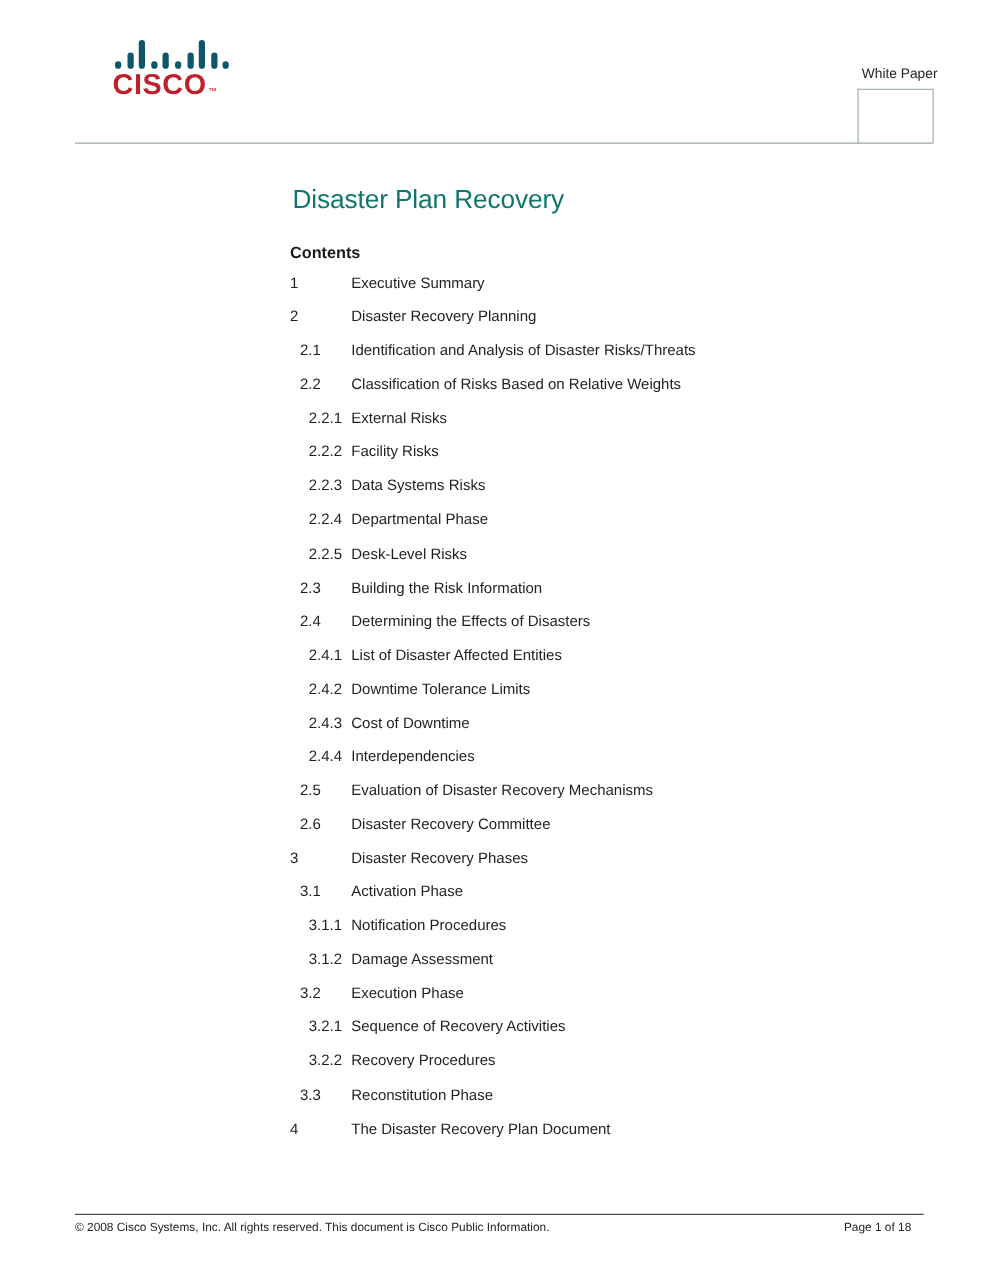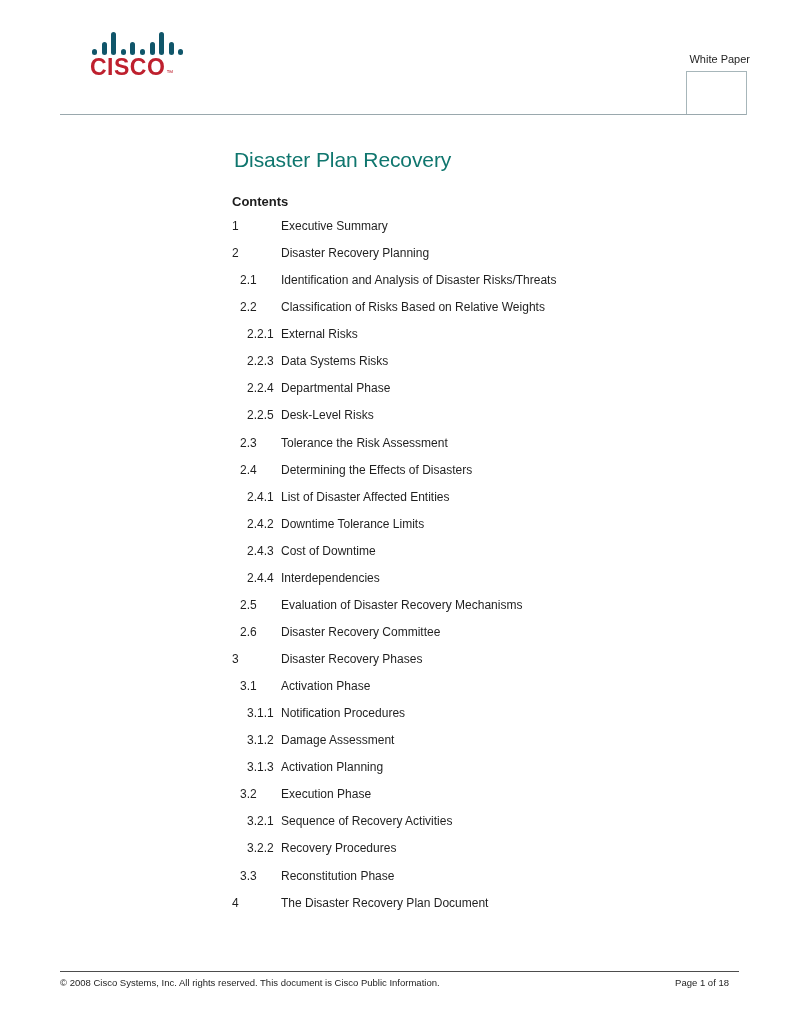--- a/index.html
+++ b/index.html
@@ -80,34 +80,38 @@
       </div>
       <div class="toc-row">
         <span class="toc-num lvl2">2.2</span>
         <span class="toc-label">Classification of Risks Based on Relative Weights</span>
       </div>
       <div class="toc-row">
         <span class="toc-num lvl3">2.2.1</span>
         <span class="toc-label">External Risks</span>
       </div>
       <div class="toc-row">
+        <span class="toc-num lvl3">2.2.2</span>
+        <span class="toc-label">Facility Risks</span>
+      </div>
+      <div class="toc-row">
         <span class="toc-num lvl3">2.2.3</span>
         <span class="toc-label">Data Systems Risks</span>
       </div>
       <div class="toc-row">
         <span class="toc-num lvl3">2.2.4</span>
         <span class="toc-label">Departmental Phase</span>
       </div>
       <div class="toc-row">
         <span class="toc-num lvl3">2.2.5</span>
         <span class="toc-label">Desk-Level Risks</span>
       </div>
       <div class="toc-row">
         <span class="toc-num lvl2">2.3</span>
-        <span class="toc-label">Tolerance the Risk Assessment</span>
+        <span class="toc-label">Building the Risk Information</span>
       </div>
       <div class="toc-row">
         <span class="toc-num lvl2">2.4</span>
         <span class="toc-label">Determining the Effects of Disasters</span>
       </div>
       <div class="toc-row">
         <span class="toc-num lvl3">2.4.1</span>
         <span class="toc-label">List of Disaster Affected Entities</span>
       </div>
       <div class="toc-row">
@@ -140,24 +144,20 @@
       </div>
       <div class="toc-row">
         <span class="toc-num lvl3">3.1.1</span>
         <span class="toc-label">Notification Procedures</span>
       </div>
       <div class="toc-row">
         <span class="toc-num lvl3">3.1.2</span>
         <span class="toc-label">Damage Assessment</span>
       </div>
       <div class="toc-row">
-        <span class="toc-num lvl3">3.1.3</span>
-        <span class="toc-label">Activation Planning</span>
-      </div>
-      <div class="toc-row">
         <span class="toc-num lvl2">3.2</span>
         <span class="toc-label">Execution Phase</span>
       </div>
       <div class="toc-row">
         <span class="toc-num lvl3">3.2.1</span>
         <span class="toc-label">Sequence of Recovery Activities</span>
       </div>
       <div class="toc-row">
         <span class="toc-num lvl3">3.2.2</span>
         <span class="toc-label">Recovery Procedures</span>

